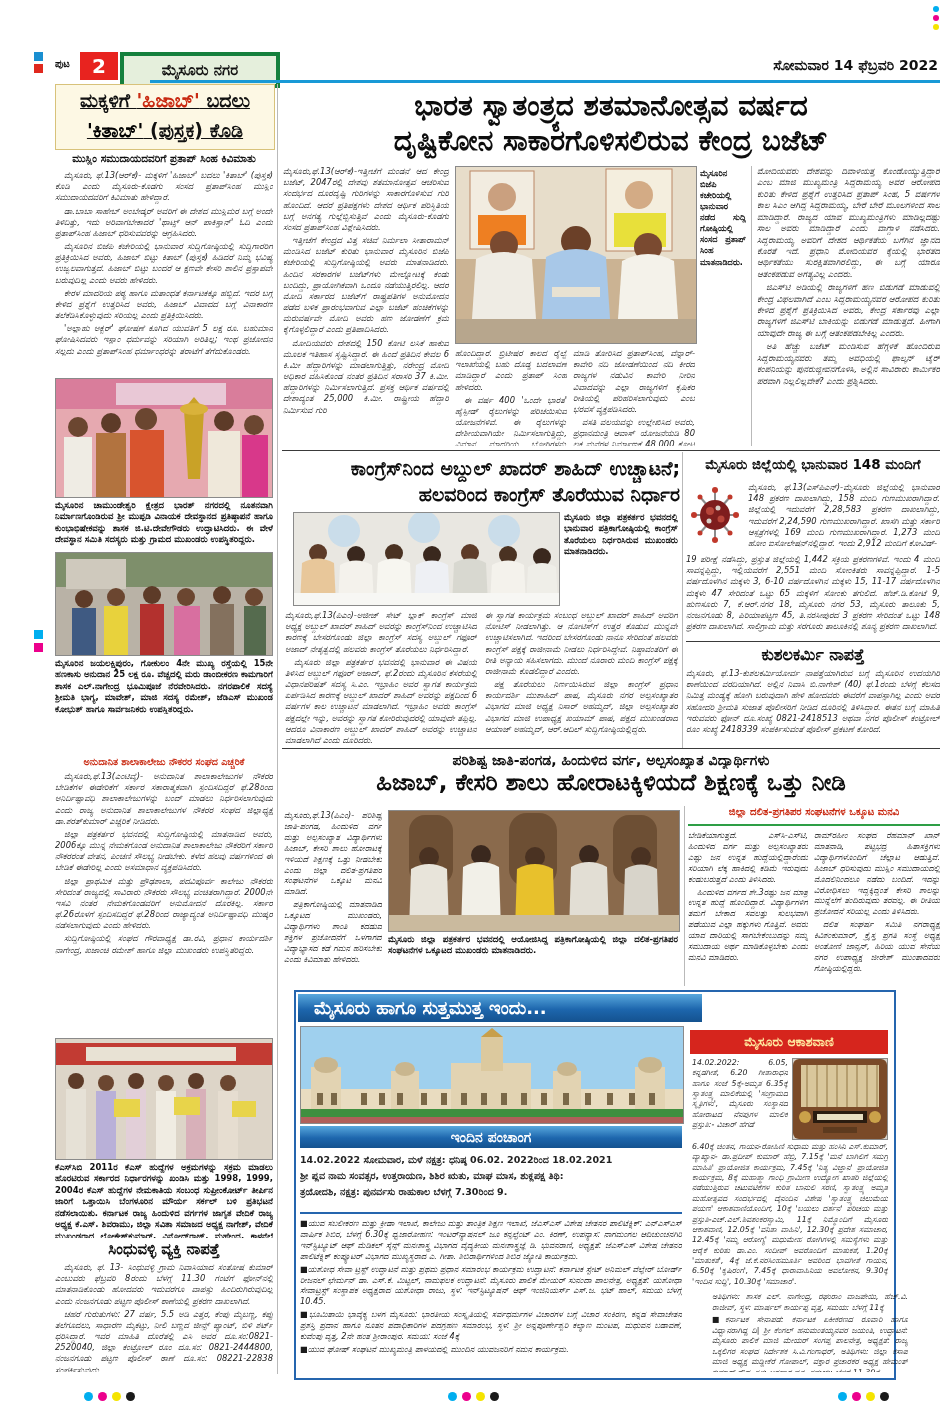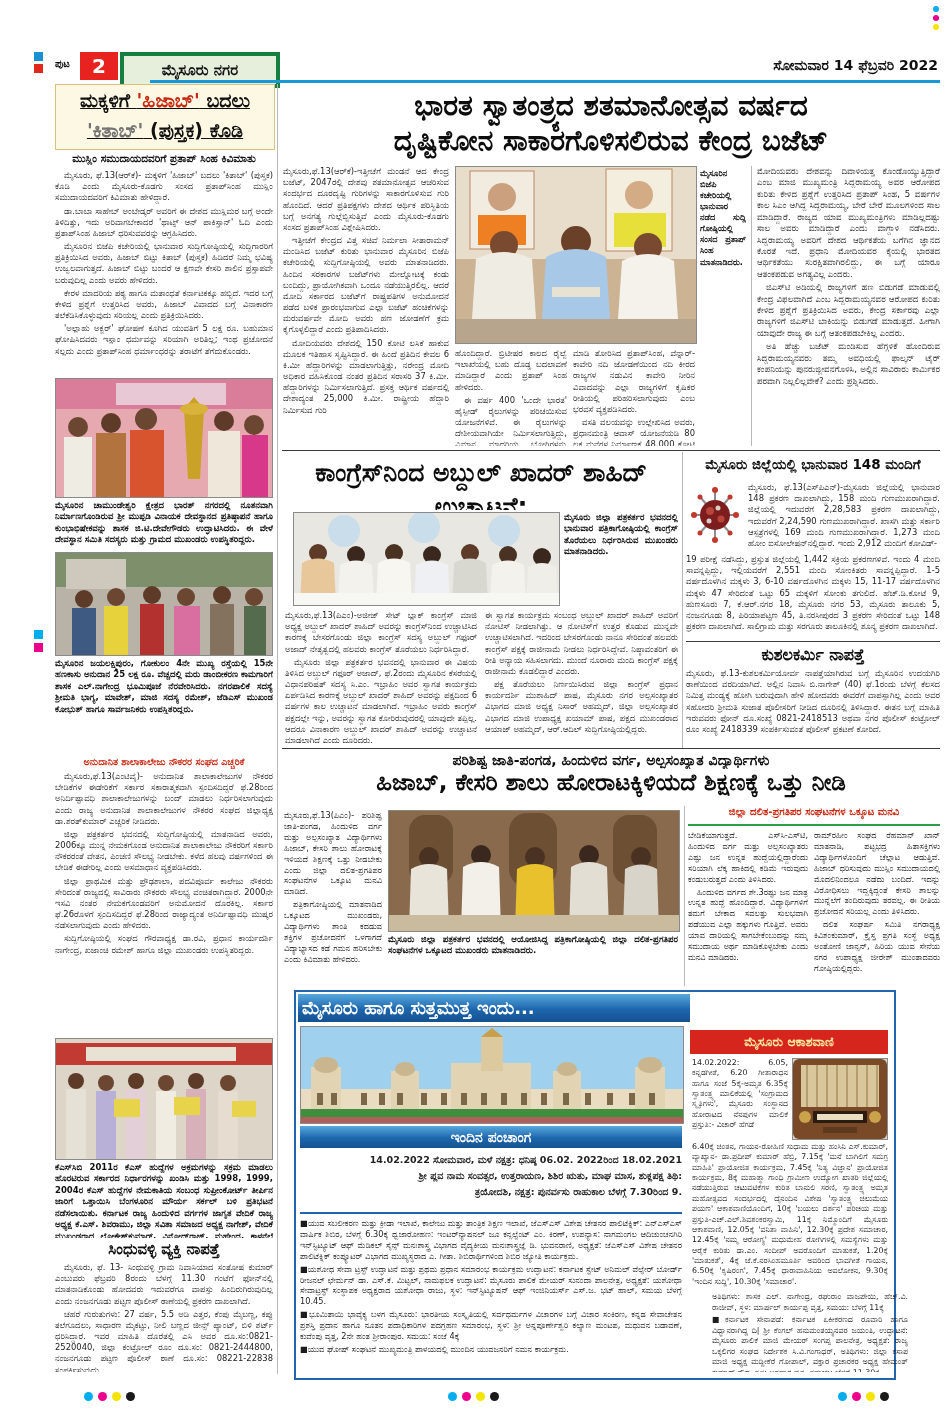--- a/index.html
+++ b/index.html
@@ -1,19 +1,19 @@
 <!DOCTYPE html>
 <html><head>
 <meta charset="utf-8">
 <style>
   html,body{margin:0;padding:0;background:#ffffff;}
   #page{position:relative;width:945px;height:1424px;background:#fff;overflow:hidden;
         font-family:"DejaVu Sans","Liberation Sans",sans-serif;color:#111;}
   .abs{position:absolute;overflow:hidden;}
-  .bt{font-size:8.4px;line-height:1.33;text-align:justify;color:#1c1c1c;}
+  .bt{font-size:8.4px;line-height:1.33;text-align:justify;color:#1c1c1c;font-style:italic;}
   .bt p{margin:0 0 2px;text-indent:9px;}
   .bt p.noind{text-indent:0;}
   .cap{font-weight:bold;font-size:8.5px;line-height:1.35;text-align:justify;color:#111;}
   .hl{font-weight:bold;color:#0d0d0d;text-align:center;}
   .redsub{font-weight:bold;color:#c92a12;text-align:center;}
   .ph{border:1px solid #8a8a8a;background:#d8d4cc;}
   .vrule{position:absolute;width:1px;background:#b9b9b9;}
   .hrule{position:absolute;height:1px;background:#3a3a3a;}
   .banner-blue{background:linear-gradient(180deg,#58a8dd 0%,#1d66ad 55%,#14528f 100%);
     color:#fff;font-weight:bold;display:flex;align-items:center;}
@@ -34,21 +34,21 @@
   <div class="dot" style="left:933px;top:24px;width:6px;height:6px;background:#f5e400"></div>
 
   <div class="abs" style="left:55px;top:58px;width:26px;height:20px;font-size:10px;font-weight:bold;">ಪುಟ</div>
   <div class="abs" style="left:80px;top:52px;width:38px;height:28px;background:#e8231f;color:#fff;font-size:20px;font-weight:bold;text-align:center;line-height:28px;">2</div>
   <div class="abs" style="left:120px;top:52px;width:152px;height:28px;background:#e5efdc;border:4px solid #15803d;font-size:15px;font-weight:bold;text-align:center;line-height:28px;">ಮೈಸೂರು ನಗರ</div>
   <div class="abs" style="left:690px;top:57px;width:248px;height:20px;font-size:14px;font-weight:bold;text-align:right;">ಸೋಮವಾರ 14 ಫೆಬ್ರವರಿ 2022</div>
   <div class="abs" style="left:150px;top:80px;width:790px;height:3px;background:#1899d6;"></div>
 
   <div class="abs" style="left:55px;top:84px;width:218px;height:64px;background:#fdf8e4;border:1px solid #d8c27a;text-align:center;font-weight:bold;font-size:19px;line-height:1.6;text-decoration:underline;">
     <span><span>ಮಕ್ಕಳಿಗೆ </span><span style="color:#c92a12">'ಹಿಜಾಬ್'</span><span> ಬದಲು</span></span><br>
-    <span><span style="color:#737373">'ಕಿತಾಬ್'</span><span> (ಪುಸ್ತಕ) ಕೊಡಿ</span></span>
+    <span><span style="color:#000000">'ಕಿತಾಬ್'</span><span> (ಪುಸ್ತಕ) ಕೊಡಿ</span></span>
   </div>
   <div class="abs hl" style="left:55px;top:152px;width:218px;height:15px;font-size:10.5px;">ಮುಸ್ಲಿಂ ಸಮುದಾಯದವರಿಗೆ ಪ್ರತಾಪ್ ಸಿಂಹ ಕಿವಿಮಾತು</div>
   <div class="abs bt" style="left:55px;top:170px;width:218px;height:206px;">
     <p>ಮೈಸೂರು, ಫೆ.13(ಆರ್‌ಕೆ)- ಮಕ್ಕಳಿಗೆ 'ಹಿಜಾಬ್' ಬದಲು 'ಕಿತಾಬ್' (ಪುಸ್ತಕ) ಕೊಡಿ ಎಂದು ಮೈಸೂರು-ಕೊಡಗು ಸಂಸದ ಪ್ರತಾಪ್‌ಸಿಂಹ ಮುಸ್ಲಿಂ ಸಮುದಾಯದವರಿಗೆ ಕಿವಿಮಾತು ಹೇಳಿದ್ದಾರೆ.</p>
     <p>ಡಾ.ಬಾಬಾ ಸಾಹೇಬ್ ಅಂಬೇಡ್ಕರ್ ಅವರಿಗೆ ಈ ದೇಶದ ಮುಸ್ಲಿಮರ ಬಗ್ಗೆ ಅಂದೇ ತಿಳಿದಿತ್ತು, ಇದು ಅರಿವಾಗಬೇಕಾದರೆ 'ಥಾಟ್ಸ್ ಆನ್ ಪಾಕಿಸ್ತಾನ್' ಓದಿ ಎಂದು ಪ್ರತಾಪ್‌ಸಿಂಹ ಹಿಜಾಬ್ ಧರಿಸುವವರನ್ನು ಆಗ್ರಹಿಸಿದರು.</p>
     <p>ಮೈಸೂರಿನ ಬಿಜೆಪಿ ಕಚೇರಿಯಲ್ಲಿ ಭಾನುವಾರ ಸುದ್ದಿಗೋಷ್ಠಿಯಲ್ಲಿ ಸುದ್ದಿಗಾರರಿಗೆ ಪ್ರತಿಕ್ರಿಯಿಸಿದ ಅವರು, ಹಿಜಾಬ್ ಬಿಟ್ಟು ಕಿತಾಬ್ (ಪುಸ್ತಕ) ಹಿಡಿದರೆ ನಿಮ್ಮ ಭವಿಷ್ಯ ಉಜ್ವಲವಾಗುತ್ತದೆ. ಹಿಜಾಬ್ ಬಿಟ್ಟು ಬಂದರೆ ಆ ಕ್ಷಣವೇ ಕೇಸರಿ ಶಾಲಿನ ಪ್ರಸ್ತಾಪವೇ ಬರುವುದಿಲ್ಲ ಎಂದು ಅವರು ಹೇಳಿದರು.</p>
     <p>ಕೇರಳ ಮಾದರಿಯ ಪಠ್ಯ ಹಾಗೂ ಮತಾಂಧತೆ ಕರ್ನಾಟಕಕ್ಕೂ ಹಬ್ಬಿದೆ. ಇದರ ಬಗ್ಗೆ ಕೇಳಿದ ಪ್ರಶ್ನೆಗೆ ಉತ್ತರಿಸಿದ ಅವರು, ಹಿಜಾಬ್ ವಿವಾದದ ಬಗ್ಗೆ ವಿನಾಕಾರಣ ತಲೆಕೆಡಿಸಿಕೊಳ್ಳುವುದು ಸರಿಯಲ್ಲ ಎಂದು ಪ್ರತಿಕ್ರಿಯಿಸಿದರು.</p>
     <p>'ಅಲ್ಲಾಹು ಅಕ್ಬರ್' ಘೋಷಣೆ ಕೂಗಿದ ಯುವತಿಗೆ 5 ಲಕ್ಷ ರೂ. ಬಹುಮಾನ ಘೋಷಿಸಿದವರು ಇಸ್ಲಾಂ ಧರ್ಮವನ್ನು ಸರಿಯಾಗಿ ಅರಿತಿಲ್ಲ; ಇಂಥ ಪ್ರಚೋದನೆ ಸಲ್ಲದು ಎಂದು ಪ್ರತಾಪ್‌ಸಿಂಹ ಧರ್ಮಾಂಧರನ್ನು ತರಾಟೆಗೆ ತೆಗೆದುಕೊಂಡರು.</p>
   </div>
 
@@ -173,21 +173,21 @@
   <div class="abs bt" style="left:455px;top:348px;width:112px;height:98px;">
     <p class="noind">ಹೊಂದಿದ್ದಾರೆ. ಬ್ರಿಟೀಷರ ಕಾಲದ ರೈಲ್ವೆ ಇಲಾಖೆಯಲ್ಲಿ ಬಹು ದೊಡ್ಡ ಬದಲಾವಣೆ ಮಾಡಿದ್ದಾರೆ ಎಂದು ಪ್ರತಾಪ್ ಸಿಂಹ ಹೇಳಿದರು.</p>
     <p>ಈ ವರ್ಷ 400 'ಒಂದೇ ಭಾರತ' ಹೈಸ್ಪೀಡ್ ರೈಲುಗಳನ್ನು ಪರಿಚಯಿಸುವ ಯೋಜನೆಗಳಿವೆ. ಈ ರೈಲುಗಳನ್ನು ದೇಶೀಯವಾಗಿಯೇ ನಿರ್ಮಿಸಲಾಗುತ್ತಿದ್ದು, ವಿಮಾನ ಮಾದರಿಯ ಬೋಗಿಗಳನ್ನು 6,900 ಕೋಟಿ ರೂ. ವೆಚ್ಚದಲ್ಲಿ ಒದಗಿಸಲಾಗುವುದು. ಅಮೃತ ಯೋಜನೆ ಅಡಿಯಲ್ಲಿ ಅವಳಿ ನಗರಗಳ ಅಭಿವೃದ್ಧಿಗೆ ಕ್ರಮ ಕೈಗೊಳ್ಳಲಾಗಿದೆ ಎಂದರು.</p>
   </div>
   <div class="abs bt" style="left:573px;top:348px;width:122px;height:98px;">
     <p class="noind">ಮಾಡಿ ತೋರಿಸಿದ ಪ್ರತಾಪ್‌ಸಿಂಹ, ವೆನ್ನಾರ್-ಕಾವೇರಿ ನದಿ ಜೋಡಣೆಯಿಂದ ನದಿ ಕೀರದ ರಾಜ್ಯಗಳ ನಡುವಿನ ಕಾವೇರಿ ನೀರಿನ ವಿವಾದವನ್ನು ಎಲ್ಲಾ ರಾಜ್ಯಗಳಿಗೆ ಕೃಷಿಕರ ರೀತಿಯಲ್ಲಿ ಪರಿಹರಿಸಲಾಗುವುದು ಎಂಬ ಭರವಸೆ ವ್ಯಕ್ತಪಡಿಸಿದರು.</p>
     <p>ವಸತಿ ವಲಯವನ್ನು ಉಲ್ಲೇಖಿಸಿದ ಅವರು, ಪ್ರಧಾನಮಂತ್ರಿ ಆವಾಸ್ ಯೋಜನೆಯಡಿ 80 ಲಕ್ಷ ಮನೆಗಳ ನಿರ್ಮಾಣಕ್ಕೆ 48,000 ಕೋಟಿ ರೂ. ಮೀಸಲಿಡಲಾಗಿದೆ ಎಂದು ಹೇಳಿದರು.</p>
   </div>
   <div class="hrule" style="left:282px;top:450px;width:658px;"></div>
 
-  <div class="abs hl" style="left:282px;top:456px;width:398px;height:54px;font-size:25px;line-height:1.35;">
+  <div class="abs hl" style="left:282px;top:456px;width:398px;height:54px;font-size:19px;line-height:1.35;text-align:right;">
     <span>ಕಾಂಗ್ರೆಸ್‌ನಿಂದ ಅಬ್ದುಲ್ ಖಾದರ್ ಶಾಹಿದ್ ಉಚ್ಚಾಟನೆ;</span><br><span>ಹಲವರಿಂದ ಕಾಂಗ್ರೆಸ್ ತೊರೆಯುವ ನಿರ್ಧಾರ</span>
   </div>
   <div class="abs ph" style="left:293px;top:512px;width:265px;height:92px;">
     <svg width="265" height="92" viewBox="0 0 265 92">
       <rect width="265" height="92" fill="#e9e7e1"></rect>
       <circle cx="50" cy="18" r="16" fill="#bcd9ee" opacity="0.7"></circle>
       <circle cx="130" cy="14" r="16" fill="#bcd9ee" opacity="0.7"></circle>
       <circle cx="210" cy="18" r="16" fill="#bcd9ee" opacity="0.7"></circle>
       <circle cx="24" cy="40" r="9" fill="#5d3b28"></circle>
         <path d="M8 50 q16 -9 32 0 l2 42 -36 0 z" fill="#e8c79a"></path>
@@ -291,21 +291,21 @@
   <div class="abs bt" style="left:688px;top:830px;width:120px;height:156px;font-size:8.2px;">
     <p class="noind">ಬೇಡಿಕೆಯಾಗುತ್ತದೆ. ಎಸ್‌ಸಿ-ಎಸ್‌ಟಿ, ಹಿಂದುಳಿದ ವರ್ಗ ಮತ್ತು ಅಲ್ಪಸಂಖ್ಯಾತರು ಎಷ್ಟು ಜನ ಉನ್ನತ ಹುದ್ದೆಯಲ್ಲಿದ್ದಾರೆಂದು ಸರಿಯಾಗಿ ಲೆಕ್ಕ ಹಾಕಿದಲ್ಲಿ ಕಡಿಮೆ ಇರುವುದು ಕಂಡುಬರುತ್ತದೆ ಎಂದು ತಿಳಿಸಿದರು.</p>
     <p>ಹಿಂದುಳಿದ ವರ್ಗದ ಶೇ.3ರಷ್ಟು ಜನ ಮಾತ್ರ ಉನ್ನತ ಹುದ್ದೆ ಹೊಂದಿದ್ದಾರೆ. ವಿದ್ಯಾರ್ಥಿಗಳಿಗೆ ತಮಗೆ ಬೇಕಾದ ಸವಲತ್ತು ಸುಲಭವಾಗಿ ಪಡೆಯುವ ಎಲ್ಲಾ ಹಕ್ಕುಗಳು ಗೊತ್ತಿವೆ. ಅವರು ಯಾವ ದಾರಿಯಲ್ಲಿ ಸಾಗಬೇಕೆಂಬುದನ್ನು ನಮ್ಮ ಸಮುದಾಯ ಅರ್ಥ ಮಾಡಿಕೊಳ್ಳಬೇಕು ಎಂದು ಮನವಿ ಮಾಡಿದರು.</p>
   </div>
   <div class="abs bt" style="left:814px;top:830px;width:126px;height:156px;font-size:8.2px;">
     <p class="noind">ರಾಮ್‌ರಹೀಂ ಸಂಘದ ರೆಹಮಾನ್ ಖಾನ್ ಮಾತನಾಡಿ, ಪಟ್ಟಭದ್ರ ಹಿತಾಸಕ್ತಿಗಳು ವಿದ್ಯಾರ್ಥಿಗಳೊಂದಿಗೆ ಚೆಲ್ಲಾಟ ಆಡುತ್ತಿವೆ. ಹಿಜಾಬ್ ಧರಿಸುವುದು ಮುಸ್ಲಿಂ ಸಮುದಾಯದಲ್ಲಿ ಮೊದಲಿನಿಂದಲೂ ನಡೆದು ಬಂದಿದೆ. ಇದನ್ನು ವಿರೋಧಿಸಲು ಇದ್ದಕ್ಕಿದ್ದಂತೆ ಕೇಸರಿ ಶಾಲನ್ನು ಮುನ್ನೆಲೆಗೆ ತಂದಿರುವುದು ತರವಲ್ಲ. ಈ ರೀತಿಯ ಪ್ರಚೋದನೆ ಸರಿಯಲ್ಲ ಎಂದು ತಿಳಿಸಿದರು.</p>
     <p>ದಲಿತ ಸಂಘರ್ಷ ಸಮಿತಿ ನಗರಾಧ್ಯಕ್ಷ ಕಿವಿಶಂಕುಮಾರ್, ಕ್ರೈಸ್ತ ಪ್ರಗತಿ ಸಂಸ್ಥೆ ಅಧ್ಯಕ್ಷ ಅಂತೋಣಿ ಜಾನ್ಸನ್, ಹಿರಿಯ ಯುವ ಸೇನೆಯ ನಗರ ಉಪಾಧ್ಯಕ್ಷ ಜೀರೇಶ್ ಮುಂತಾದವರು ಗೋಷ್ಠಿಯಲ್ಲಿದ್ದರು.</p>
   </div>
 
   <div class="abs" style="left:294px;top:990px;width:598px;height:386px;border:2px solid #2565ae;background:#fff;"></div>
-  <div class="abs banner-blue" style="left:298px;top:994px;width:388px;height:28px;font-size:18px;padding-left:4px;">
+  <div class="abs banner-blue" style="left:298px;top:994px;width:388px;height:28px;font-size:18px;padding-left:16px;">
     <span>ಮೈಸೂರು ಹಾಗೂ ಸುತ್ತಮುತ್ತ ಇಂದು...</span>
   </div>
   <div class="abs ph" style="left:300px;top:1026px;width:382px;height:96px;">
     <svg width="382" height="96" viewBox="0 0 382 96">
       <rect width="382" height="96" fill="#9fd0ee"></rect>
       <rect x="0" y="62" width="382" height="20" fill="#e9dcc0"></rect>
       <g fill="#e2d3b2">
         <rect x="10" y="40" width="30" height="42"></rect>
           <rect x="90" y="44" width="28" height="38"></rect>
         <rect x="150" y="36" width="80" height="46"></rect>
@@ -339,21 +339,21 @@
           <rect x="328" y="66" width="6" height="12"></rect>
         <rect x="348" y="66" width="6" height="12"></rect>
       </g>
       <rect x="0" y="82" width="382" height="8" fill="#3f8f3f"></rect>
       <rect x="0" y="90" width="382" height="6" fill="#b0605a"></rect>
     </svg>
   </div>
   <div class="abs banner-blue" style="left:300px;top:1126px;width:382px;height:22px;font-size:14px;justify-content:center;">
     <span>ಇಂದಿನ ಪಂಚಾಂಗ</span>
   </div>
-  <div class="abs" style="left:300px;top:1152px;width:382px;height:56px;font-size:9.5px;font-weight:bold;text-align:right;line-height:1.7;color:#222;">
+  <div class="abs" style="left:300px;top:1152px;width:382px;height:56px;font-size:9.5px;font-weight:bold;text-align:left;line-height:1.7;color:#222;">
     <div>14.02.2022 ಸೋಮವಾರ, ಮಳೆ ನಕ್ಷತ್ರ: ಧನಿಷ್ಠ 06.02. 2022ರಿಂದ 18.02.2021</div>
     <div>ಶ್ರೀ ಪ್ಲವ ನಾಮ ಸಂವತ್ಸರ, ಉತ್ತರಾಯಣ, ಶಿಶಿರ ಋತು, ಮಾಘ ಮಾಸ, ಶುಕ್ಲಪಕ್ಷ ತಿಥಿ:</div>
     <div>ತ್ರಯೋದಶಿ, ನಕ್ಷತ್ರ: ಪುನರ್ವಸು ರಾಹುಕಾಲ ಬೆಳಗ್ಗೆ 7.30ರಿಂದ 9.</div>
   </div>
   <div class="abs" style="left:300px;top:1212px;width:382px;height:2px;background:#2565ae;"></div>
   <div class="abs bt" style="left:300px;top:1218px;width:382px;height:154px;font-size:8.2px;">
     <p class="noind">■ಯುವ ಸಬಲೀಕರಣ ಮತ್ತು ಕ್ರೀಡಾ ಇಲಾಖೆ, ಕಾಲೇಜು ಮತ್ತು ತಾಂತ್ರಿಕ ಶಿಕ್ಷಣ ಇಲಾಖೆ, ಜೆಎಸ್‌ಎಸ್ ವಿಶೇಷ ಚೇತನರ ಪಾಲಿಟೆಕ್ನಿಕ್: ಎನ್‌ಎಸ್‌ಎಸ್ ವಾರ್ಷಿಕ ಶಿಬಿರ, ಬೆಳಗ್ಗೆ 6.30ಕ್ಕೆ ಧ್ವಜಾರೋಹಣ: ಇಂಟರ್‌ನ್ಯಾಷನಲ್ ಜೂ ಕನ್ಸಲ್ಟೆಂಟ್ ಎಂ. ಕಿರಣ್, ಉಪನ್ಯಾಸ: ನಾಗಮಂಗಲ ಆದಿಚುಂಚನಗಿರಿ ಇನ್‌ಸ್ಟಿಟ್ಯೂಟ್ ಆಫ್ ಮೆಡಿಕಲ್ ಸೈನ್ಸ್ ಮನಃಶಾಸ್ತ್ರ ವಿಭಾಗದ ವೈದ್ಯಕೀಯ ಮನಃಶಾಸ್ತ್ರಜ್ಞೆ ಡಿ. ಭುವನರಾಣಿ, ಅಧ್ಯಕ್ಷತೆ: ಜೆಎಸ್‌ಎಸ್ ವಿಶೇಷ ಚೇತನರ ಪಾಲಿಟೆಕ್ನಿಕ್ ಕಂಪ್ಯೂಟರ್ ವಿಭಾಗದ ಮುಖ್ಯಸ್ಥರಾದ ಎ. ಗೀತಾ. ಶಿಬಿರಾರ್ಥಿಗಳಿಂದ ಶಿಬಿರ ಜ್ಯೋತಿ ಕಾರ್ಯಕ್ರಮ.</p>
     <p class="noind">■ಯಶೋಧ ಸೇವಾ ಟ್ರಸ್ಟ್ ಉದ್ಘಾಟನೆ ಮತ್ತು ಪ್ರಥಮ ಪ್ರಧಾನ ಸಮಾರಂಭ ಕಾರ್ಯಕ್ರಮ ಉದ್ಘಾಟನೆ: ಕರ್ನಾಟಕ ಸ್ಟೇಟ್ ಅನಿಮಲ್ ವೆಲ್ಫೇರ್ ಬೋರ್ಡ್ ರೀಜನಲ್ ಛೇರ್ಮನ್ ಡಾ. ಎಸ್.ಕೆ. ಮಿಟ್ಟಲ್, ನಾಮಫಲಕ ಉದ್ಘಾಟನೆ: ಮೈಸೂರು ಪಾಲಿಕೆ ಮೇಯರ್ ಸುನಂದಾ ಪಾಲನೇತ್ರ, ಅಧ್ಯಕ್ಷತೆ: ಯಶೋಧಾ ಸೇವಾಟ್ರಸ್ಟ್ ಸಂಸ್ಥಾಪಕ ಅಧ್ಯಕ್ಷರಾದ ಯಶೋಧಾ ರಾಜು, ಸ್ಥಳ: ಇನ್‌ಸ್ಟಿಟ್ಯೂಷನ್ ಆಫ್ ಇಂಜಿನಿಯರ್ಸ್ ಎಸ್.ಜ. ಭಟ್ ಹಾಲ್, ಸಮಯ ಬೆಳಗ್ಗೆ 10.45.</p>
     <p class="noind">■ಭೂಮಿತಾಯಿ ಭಾವೈಕ್ಯ ಬಳಗ ಮೈಸೂರು: ಭಾರತೀಯ ಸಂಸ್ಕೃತಿಯಲ್ಲಿ ಸರ್ವಧರ್ಮಗಳ ವಿಚಾರಗಳ ಬಗ್ಗೆ ವಿಚಾರ ಸಂಕಿರಣ, ಕನ್ನಡ ಸೇವಾಚೇತನ ಪ್ರಶಸ್ತಿ ಪ್ರದಾನ ಹಾಗೂ ನೂತನ ಪದಾಧಿಕಾರಿಗಳ ಪದಗ್ರಹಣ ಸಮಾರಂಭ, ಸ್ಥಳ: ಶ್ರೀ ಅನ್ನಪೂರ್ಣೇಶ್ವರಿ ಕಲ್ಯಾಣ ಮಂಟಪ, ಮಧುವನ ಬಡಾವಣೆ, ಕುವೆಂಪು ವೃತ್ತ, 2ನೇ ಹಂತ ಶ್ರೀರಾಂಪುರ. ಸಮಯ: ಸಂಜೆ 4ಕ್ಕೆ</p>
     <p class="noind">■ಯುವ ಘೋಷ್ ಸಂಘಟನೆ ಮುಖ್ಯಮಂತ್ರಿ ಪಾಳಯದಲ್ಲಿ ಮುಂದಿನ ಯುವಜನರಿಗೆ ನಮನ ಕಾರ್ಯಕ್ರಮ.</p>

